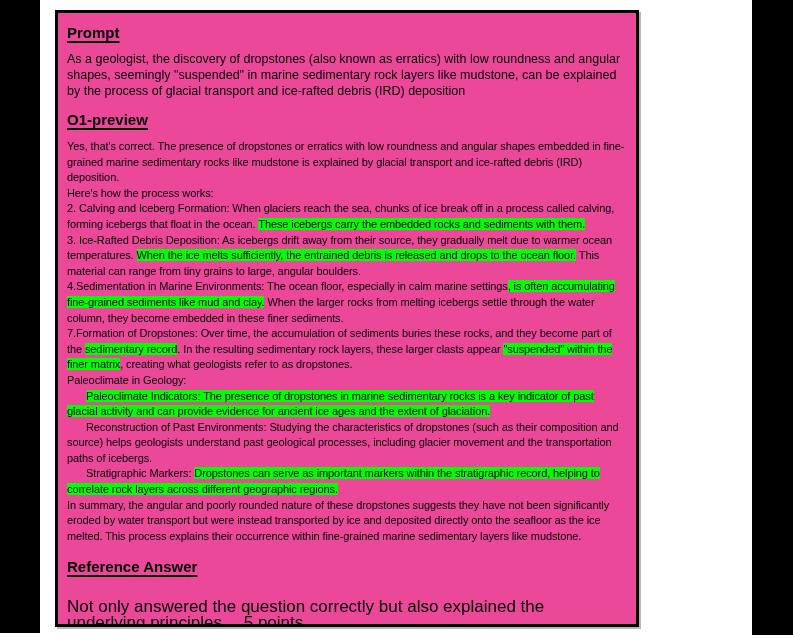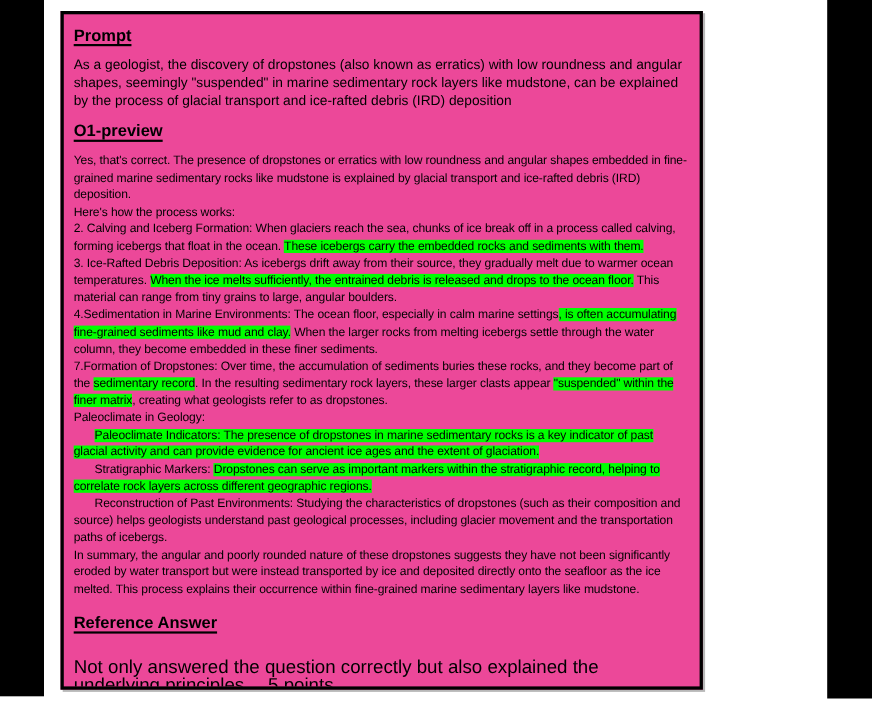--- a/index.html
+++ b/index.html
@@ -76,22 +76,22 @@
 
   <div class="o1-body">
       <p><span>Yes, that's correct. The presence of dropstones or erratics with low roundness and angular shapes embedded in fine-grained marine sedimentary rocks like mudstone is explained by glacial transport and ice-rafted debris (IRD) deposition.</span></p>
       <p><span>Here's how the process works:</span></p>
       <p><span>2. Calving and Iceberg Formation: When glaciers reach the sea, chunks of ice break off in a process called calving, forming icebergs that float in the ocean. </span><span class="hl">These icebergs carry the embedded rocks and sediments with them.</span></p>
       <p><span>3. Ice-Rafted Debris Deposition: As icebergs drift away from their source, they gradually melt due to warmer ocean temperatures. </span><span class="hl">When the ice melts sufficiently, the entrained debris is released and drops to the ocean floor.</span><span> This material can range from tiny grains to large, angular boulders.</span></p>
       <p><span>4.Sedimentation in Marine Environments: The ocean floor, especially in calm marine settings</span><span class="hl">, is often accumulating fine-grained sediments like mud and clay.</span><span> When the larger rocks from melting icebergs settle through the water column, they become embedded in these finer sediments.</span></p>
       <p><span>7.Formation of Dropstones: Over time, the accumulation of sediments buries these rocks, and they become part of the </span><span class="hl">sedimentary record</span><span>. In the resulting sedimentary rock layers, these larger clasts appear </span><span class="hl">"suspended" within the finer matrix</span><span>, creating what geologists refer to as dropstones.</span></p>
       <p><span>Paleoclimate in Geology:</span></p>
       <p class="indent"><span class="hl">Paleoclimate Indicators: The presence of dropstones in marine sedimentary rocks is a key indicator of past glacial activity and can provide evidence for ancient ice ages and the extent of glaciation.</span></p>
+      <p class="indent"><span>Reconstruction of Past Environments: Studying the characteristics of dropstones (such as their composition and source) helps geologists understand past geological processes, including glacier movement and the transportation paths of icebergs.</span></p>
       <p class="indent"><span>Stratigraphic Markers: </span><span class="hl">Dropstones can serve as important markers within the stratigraphic record, helping to correlate rock layers across different geographic regions.</span></p>
-      <p class="indent"><span>Reconstruction of Past Environments: Studying the characteristics of dropstones (such as their composition and source) helps geologists understand past geological processes, including glacier movement and the transportation paths of icebergs.</span></p>
       <p><span>In summary, the angular and poorly rounded nature of these dropstones suggests they have not been significantly eroded by water transport but were instead transported by ice and deposited directly onto the seafloor as the ice melted. This process explains their occurrence within fine-grained marine sedimentary layers like mudstone.</span></p>
     </div>
 
   <h2 class="heading ref">Reference Answer</h2>
 
   <p class="ref-body">Not only answered the question correctly but also explained the underlying principles，  5 points.</p>
 
 </div>
 
 </body></html>

